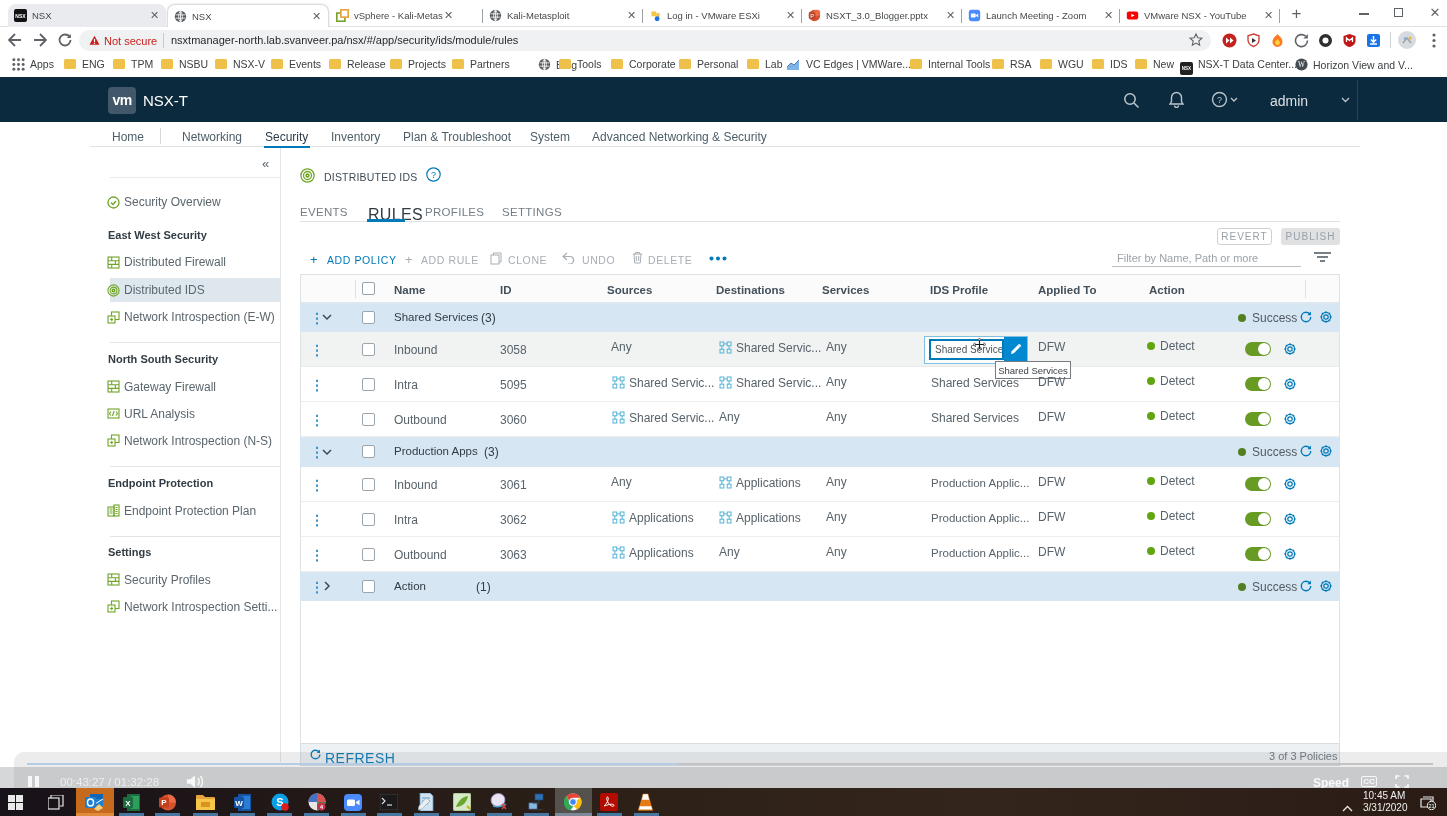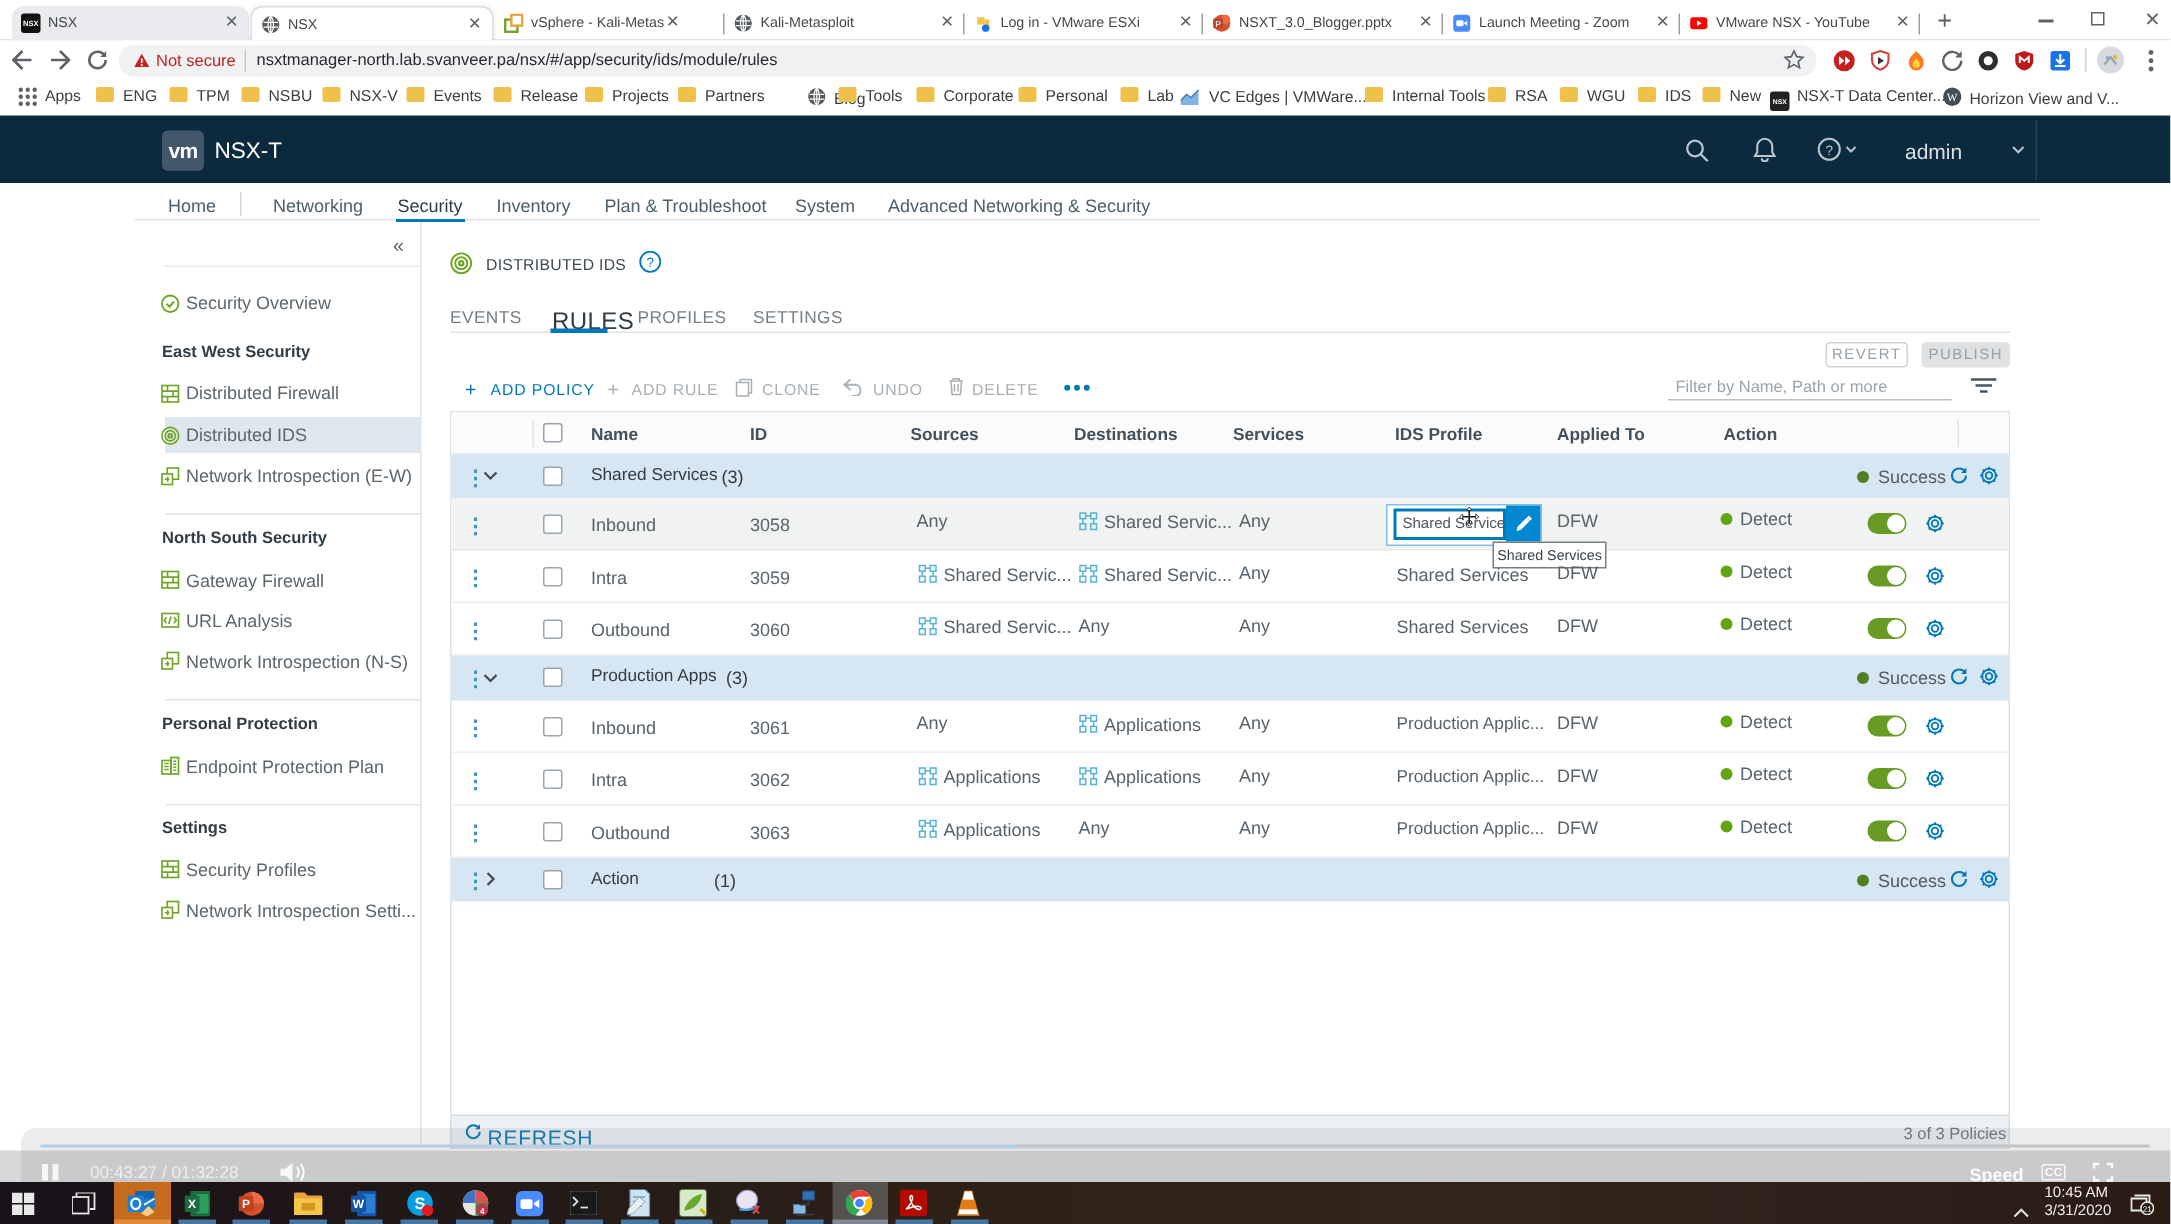--- a/index.html
+++ b/index.html
@@ -329,21 +329,21 @@
 <span class="sbit" style="left:124px;top:407px">URL Analysis</span>
 <svg class="ab" style="left:107px;top:434px" width="13" height="13" viewBox="0 0 13 13">
         <g stroke="#70a526" stroke-width="1.1" fill="none">
           <rect x="4.5" y="1" width="7.5" height="7.5"></rect>
           <rect x="1" y="5" width="7" height="7" fill="#fff"></rect>
           <path d="M3 8.5h3M4.8 6.8v3.4"></path>
         </g>
       </svg>
 <span class="sbit" style="left:124px;top:434px">Network Introspection (N-S)</span>
 <div class="sbdiv" style="top:466px"></div>
-<span class="sbhd" style="left:108px;top:477px">Personal Protection</span>
+<span class="sbhd" style="left:108px;top:477px">Endpoint Protection</span>
 <svg class="ab" style="left:107px;top:504px" width="13" height="13" viewBox="0 0 13 13">
         <g stroke="#70a526" stroke-width="1.1" fill="none">
           <rect x="1" y="3" width="6" height="9"></rect>
           <rect x="7" y="1" width="5" height="11"></rect>
           <path d="M2.5 5h3M2.5 7h3M2.5 9h3M8.5 3.5h2M8.5 5.5h2M8.5 7.5h2M8.5 9.5h2"></path>
         </g>
       </svg>
 <span class="sbit" style="left:124px;top:504px">Endpoint Protection Plan</span>
 <div class="sbdiv" style="top:536px"></div>
 <span class="sbhd" style="left:108px;top:546px">Settings</span>
@@ -499,21 +499,21 @@
             <path d="M7.5 0l2 2.5h-4zM7.5 15l2-2.5h-4zM0 7.5l2.5-2v4zM15 7.5l-2.5-2v4z" stroke-width=".6"></path>
           </g>
         </svg>
 
 <div class="ab" style="left:995px;top:361px;width:76px;height:18px;background:#fff;border:1px solid #767c82;font-size:9.5px;color:#3a4248;text-align:center;line-height:17px;white-space:nowrap">Shared Services</div>
 
 <div class="ab" style="left:301px;top:367px;width:1038px;height:35px;border-bottom:1px solid #eceeef"></div>
 <span class="dots" style="left:310px;top:378px">⋮</span>
 <div class="cb" style="left:362px;top:378px"></div>
 <span class="rowtx" style="left:394px;top:378px">Intra</span>
-<span class="rowtx" style="left:500px;top:378px">3059</span>
+<span class="rowtx" style="left:500px;top:378px">5095</span>
 <svg class="ab" style="left:612px;top:376px" width="13" height="13" viewBox="0 0 13 13">
           <g fill="none" stroke="#55b2d8" stroke-width="1">
             <rect x="1" y="1" width="3.8" height="3.8"></rect>
             <rect x="8.2" y="1" width="3.8" height="3.8"></rect>
             <rect x="1" y="8.2" width="3.8" height="3.8"></rect>
             <rect x="8.2" y="8.2" width="3.8" height="3.8"></rect>
             <path d="M4.8 2.9h3.4M2.9 4.8v3.4M10.1 4.8v3.4"></path>
           </g>
         </svg>
 <span class="rowtx" style="left:629px;top:376px">Shared Servic...</span>

